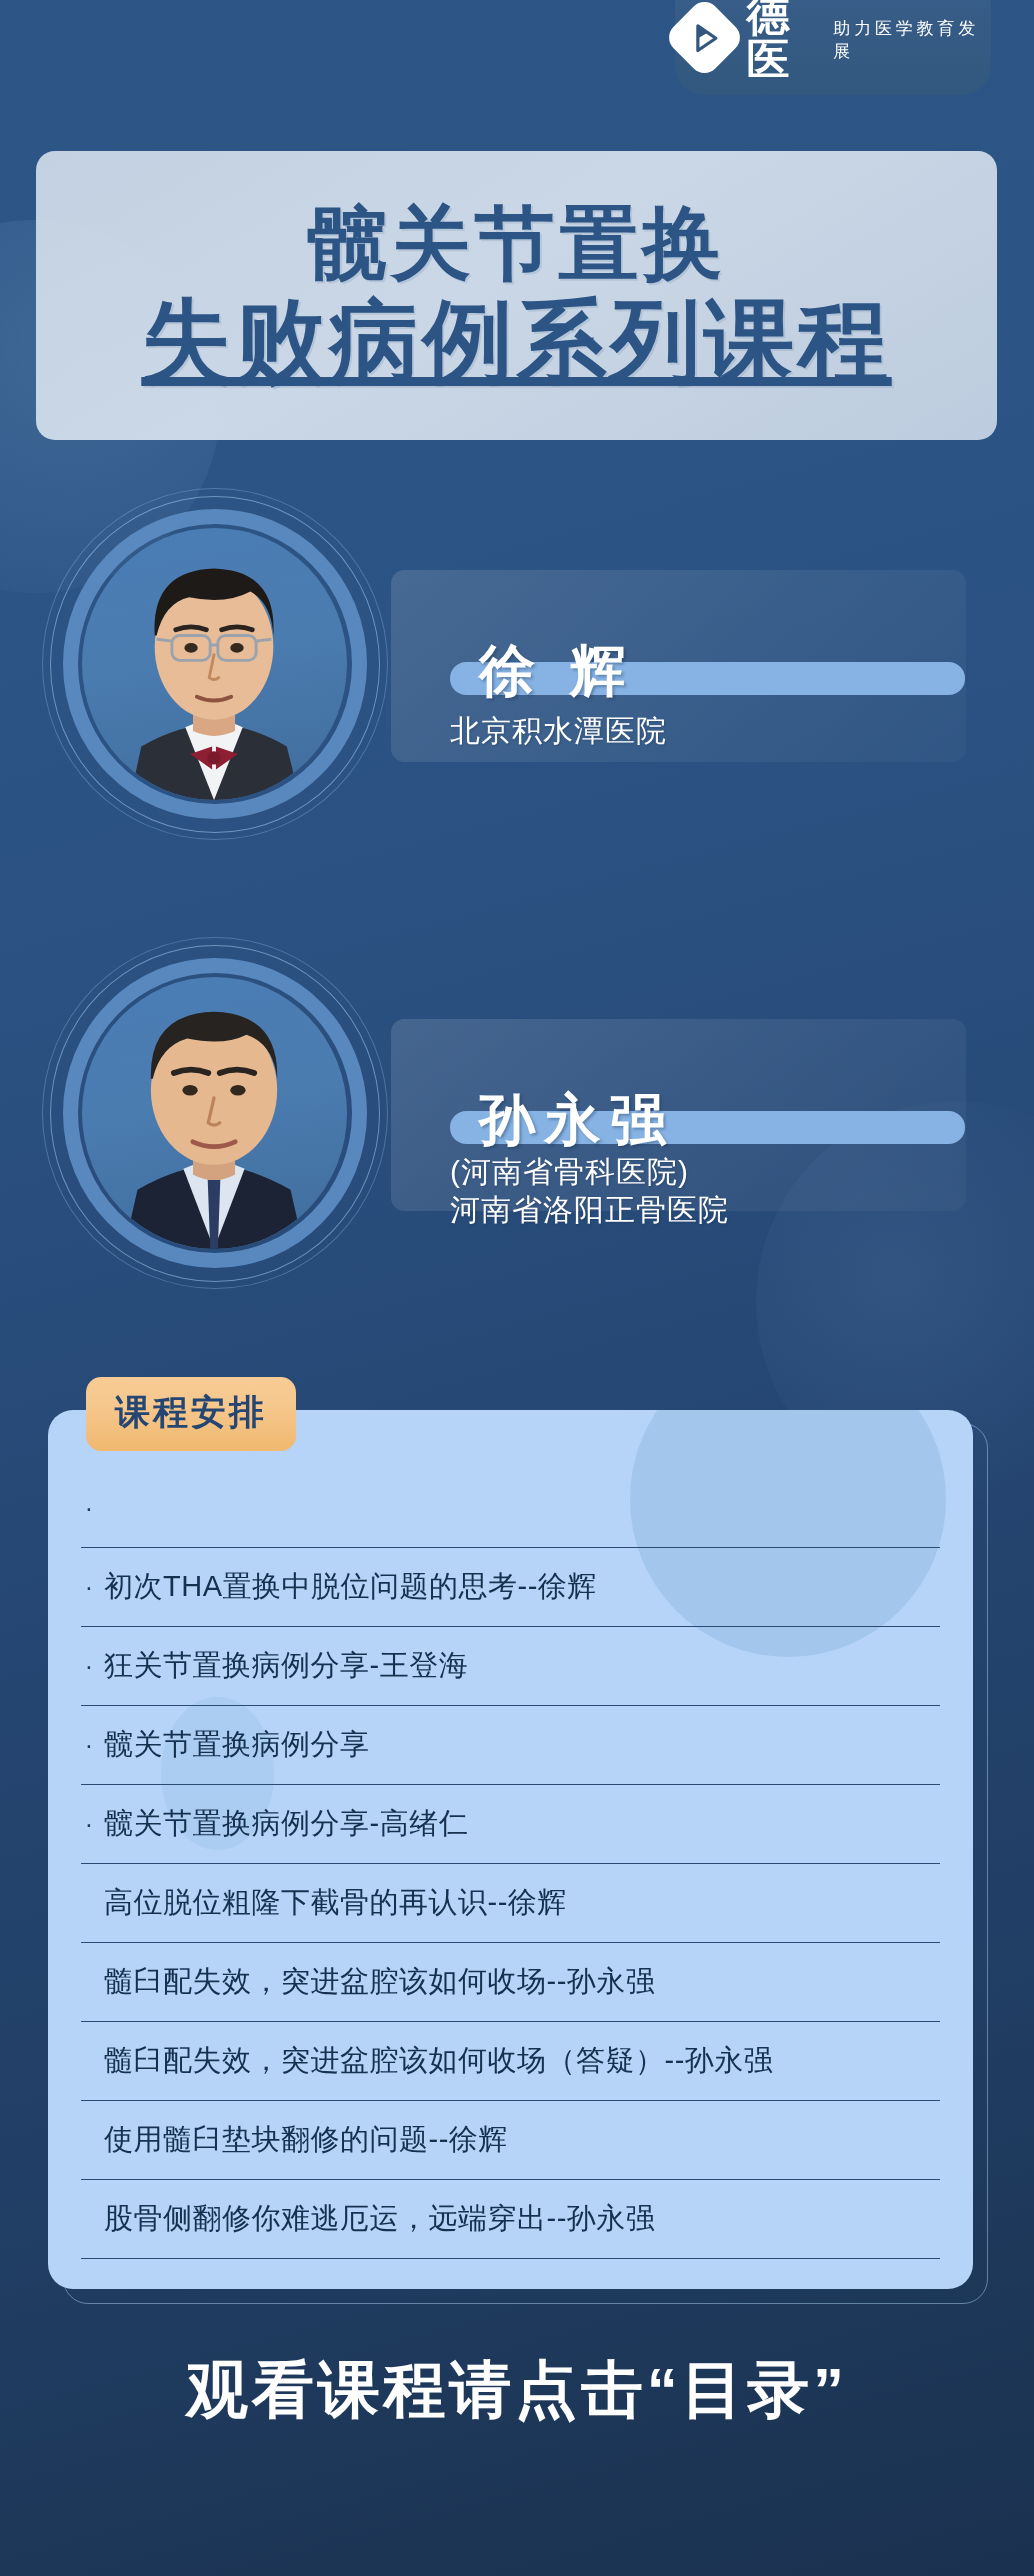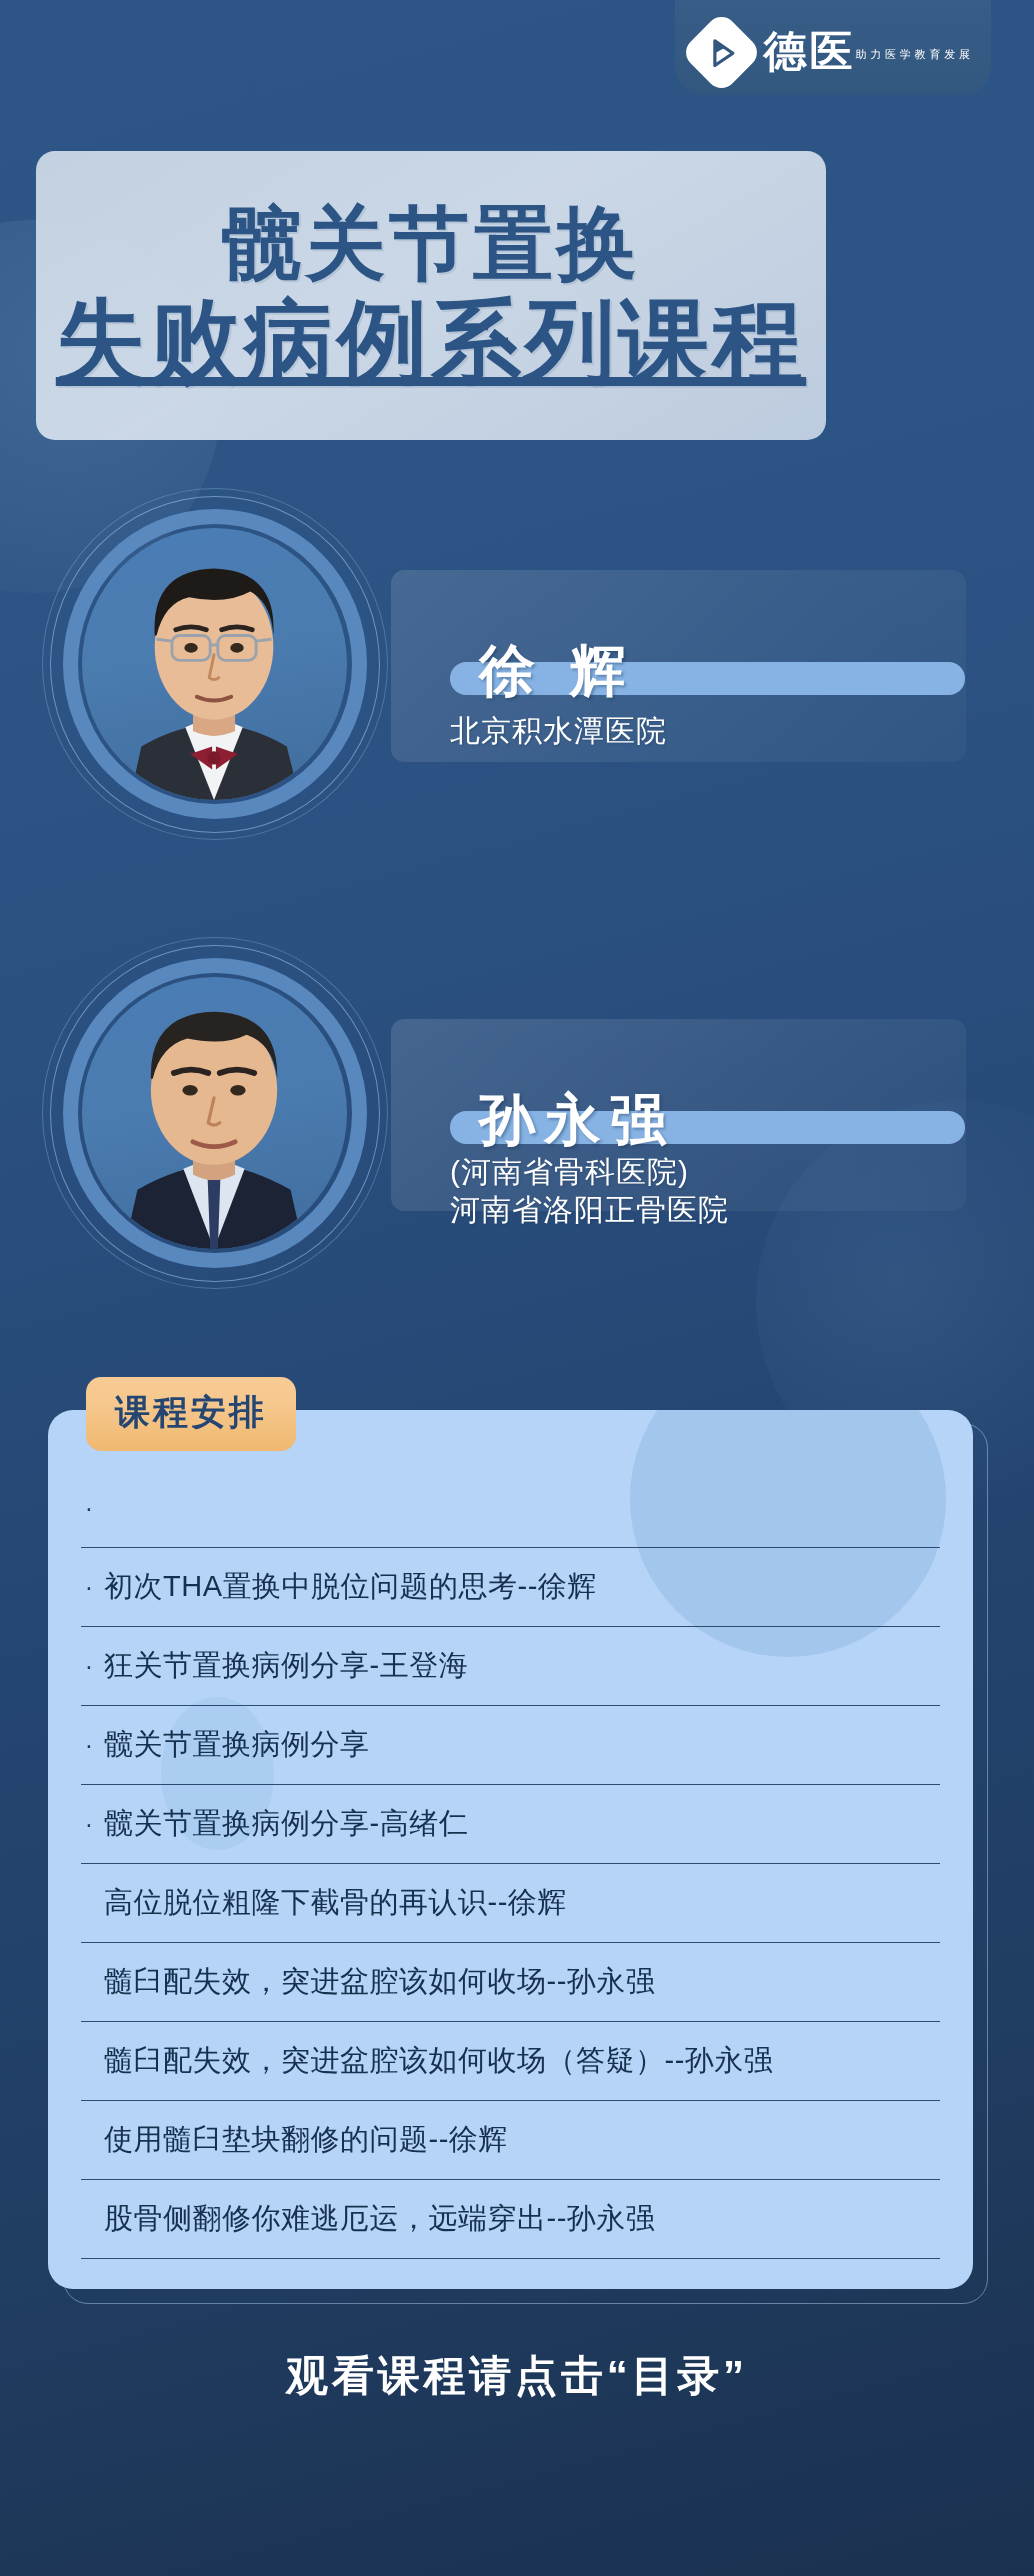--- a/index.html
+++ b/index.html
@@ -57,29 +57,29 @@
     display: flex; align-items: center; justify-content: center;
     flex: none;
   }
   .logo-mark svg { transform: rotate(-45deg); }
   .logo-text { display: flex; align-items: center; }
   .logo-name {
     font-size: 43px; font-weight: 700; color: #ffffff;
     letter-spacing: 2.9px; line-height: 1.02;
   }
   .logo-tagline {
-    font-size: 11px; color: #ffffff; letter-spacing: 3.8px;
+    font-size: 17px; color: #ffffff; letter-spacing: 3.8px;
     margin-top: 3.8px; font-weight: 400;
   }
 
   
   .title-card {
     position: absolute;
     left: 36px; top: 151px;
-    width: 790px; height: 289px;
+    width: 961px; height: 289px;
     border-radius: 19px;
     background: linear-gradient(150deg, rgba(206,218,232,0.93) 0%, rgba(211,222,235,0.95) 45%, rgba(201,214,230,0.92) 100%);
     display: flex; flex-direction: column;
     align-items: center; justify-content: center;
     gap: 1.9px;
   }
   .title-line {
     color: #2c5585;
     font-weight: 700;
     letter-spacing: 3.8px;
@@ -239,21 +239,21 @@
     letter-spacing: 0.5px;
     white-space: nowrap;
   }
 
   
   .cta {
     position: absolute;
     left: 0; top: 2348px;
     width: 1034px;
     text-align: center;
-    font-size: 42px; font-weight: 700; color: #ffffff;
+    font-size: 62px; font-weight: 700; color: #ffffff;
     letter-spacing: 3.8px;
   }
 </style>
 </head>
 <body>
 
 <div class="poster">
 
   <div class="bg-blob-tl"></div>
   <div class="bg-blob-r"></div>

